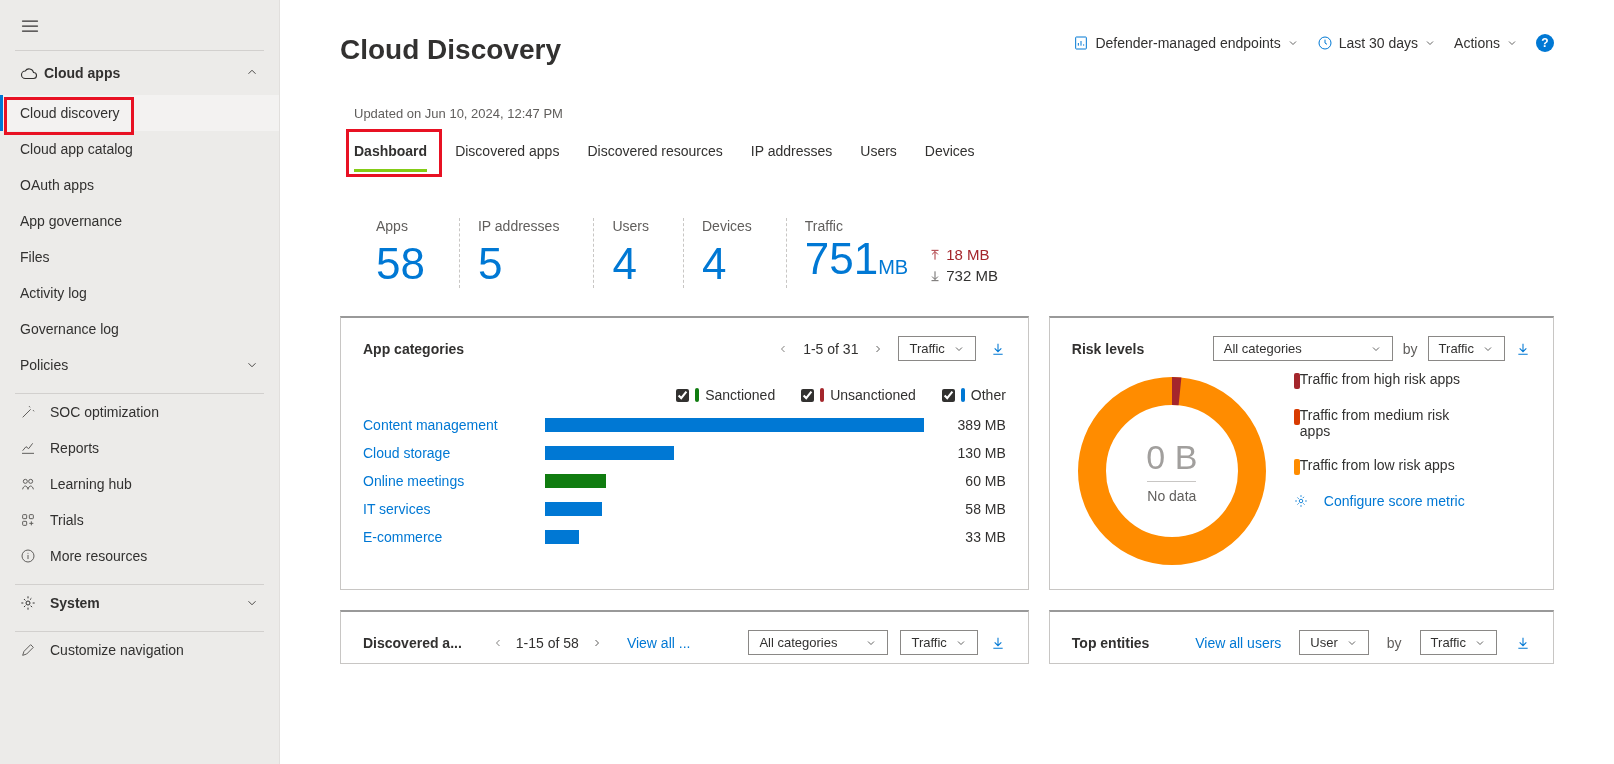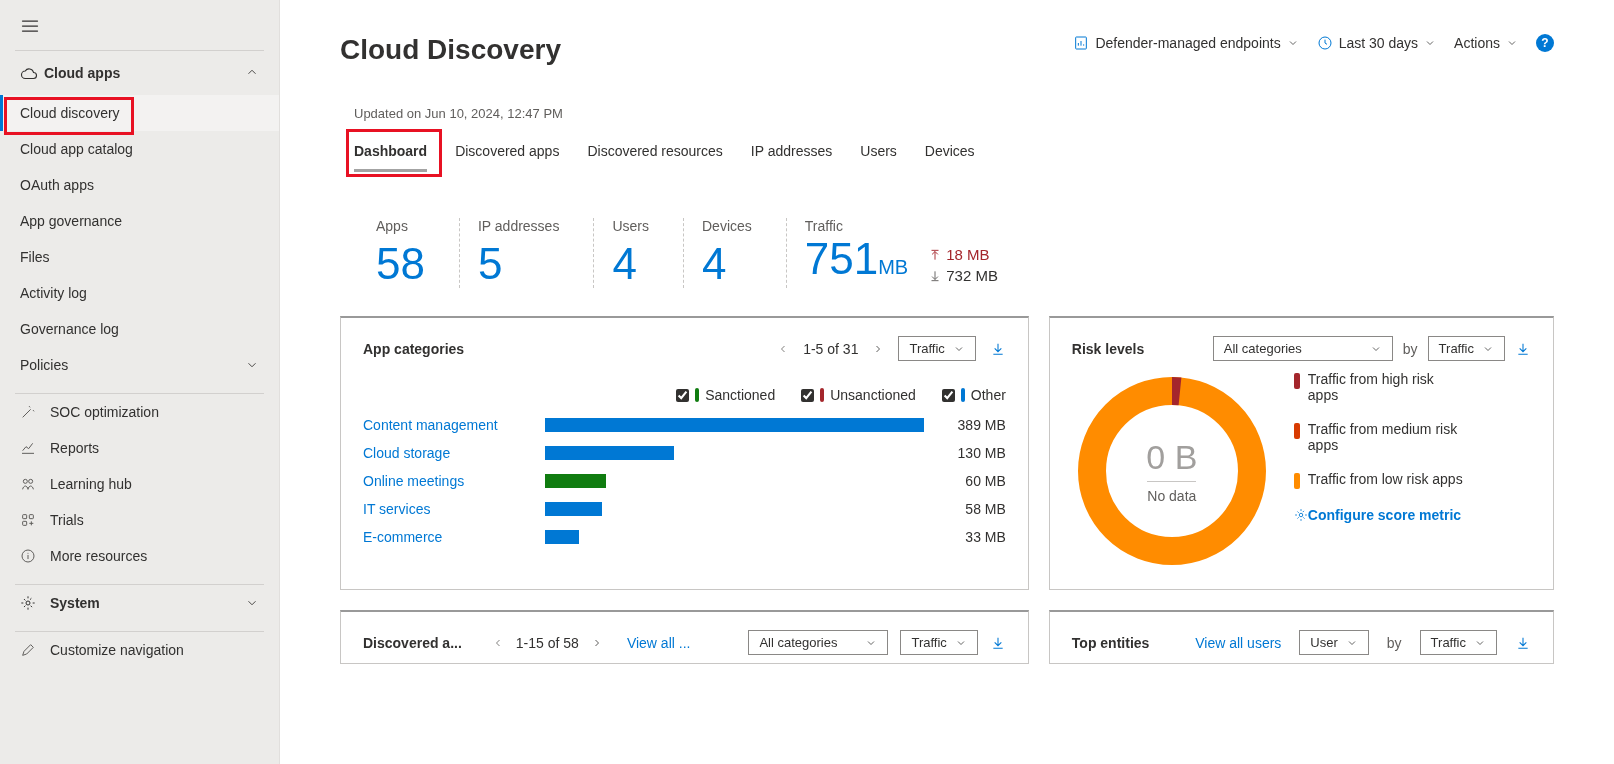--- a/index.html
+++ b/index.html
@@ -20,21 +20,21 @@
 .highlight { position:absolute; border:3px solid #e81123; pointer-events:none; }
 .main { flex:1; padding: 20px 60px 0 60px; position:relative; overflow:hidden; }
 .page-title { font-size: 28px; font-weight:600; margin-top: 14px; }
 .header-row { display:flex; align-items:center; }
 .header-ctrls { margin-left:auto; display:flex; align-items:center; gap:18px; color:#323130; }
 .header-ctrls .ctrl { display:flex; align-items:center; gap:6px; cursor:pointer; }
 .helpq { width:18px; height:18px; border-radius:50%; background:#0078d4; color:#fff; display:flex; align-items:center; justify-content:center; font-size:12px; font-weight:600; }
 .updated { color:#605e5c; font-size:13px; margin: 40px 0 16px 14px; }
 .tabs { display:flex; gap:28px; border-bottom:0; margin-left:14px; position:relative; }
 .tab { padding: 6px 0 10px 0; cursor:pointer; color:#323130; }
-.tab.active { font-weight:600; border-bottom:3px solid #a3a3a3; }
+.tab.active { font-weight:600; border-bottom:3px solid #84cc16; }
 .stats { display:flex; margin-top: 46px; margin-left:14px; gap:0; }
 .stat { padding: 0 34px 0 18px; border-left:1px dashed #c8c6c4; }
 .stat:first-child { border-left:none; padding-left:22px; }
 .stat-label { color:#605e5c; font-size:14px; }
 .stat-value { color:#0078d4; font-size:44px; font-weight:300; line-height:1.1; margin-top:6px; }
 .traffic-block { display:flex; align-items:flex-end; gap:20px; }
 .traffic-big { color:#0078d4; font-size:44px; font-weight:300; }
 .traffic-big .unit { font-size:20px; }
 .tr-updown { display:flex; flex-direction:column; gap:4px; font-size:15px; }
 .tr-up { color:#a4262c; display:flex; align-items:center; gap:4px;}
@@ -56,23 +56,23 @@
 .bar-track { flex:1; height:14px; position:relative; }
 .bar-fill { height:14px; background:#0078d4; }
 .bar-val { width:70px; text-align:right; color:#323130; font-size:14px; }
 .donut-wrap { display:flex; gap:22px; align-items:flex-start; margin-top:10px; }
 .donut { position:relative; width:200px; height:200px; }
 .donut svg { width:200px; height:200px; }
 .donut-center { position:absolute; inset:0; display:flex; flex-direction:column; align-items:center; justify-content:center; color:#a19f9d; }
 .donut-center .v { font-size:34px; font-weight:300;text-align:center; }
 .donut-center .nd { font-size:14px; color:#605e5c; margin-top:4px; border-top:1px solid #c8c6c4; padding-top:6px;}
 .risk-leg { display:flex; flex-direction:column; gap:18px; font-size:14px; }
-.risk-leg .rl { display:flex; align-items:flex-start; gap:8px; max-width:170px; }
+.risk-leg .rl { display:flex; align-items:flex-start; gap:0; max-width:170px; }
 .rl .sw { width:6px; height:16px; border-radius:2px; flex-shrink:0; margin-top:2px; }
-.cfg { color:#0078d4; display:flex; align-items:center; gap:0; cursor:pointer;font-weight:bold; }
+.cfg { color:#0078d4; display:flex; align-items:center; gap:16px; cursor:pointer; }
 .lower-panels { display:flex; gap:20px; margin-top:20px; }
 .right-txt { color:#605e5c; }
 .pushright { margin-left:auto; }
 .link { color:#0078d4; cursor:pointer; }
 .sw-s { display:inline-block; width:4px; height:14px; border-radius:2px; }
 svg { display:block; }
 </style>
 </head>
 <body>
 

